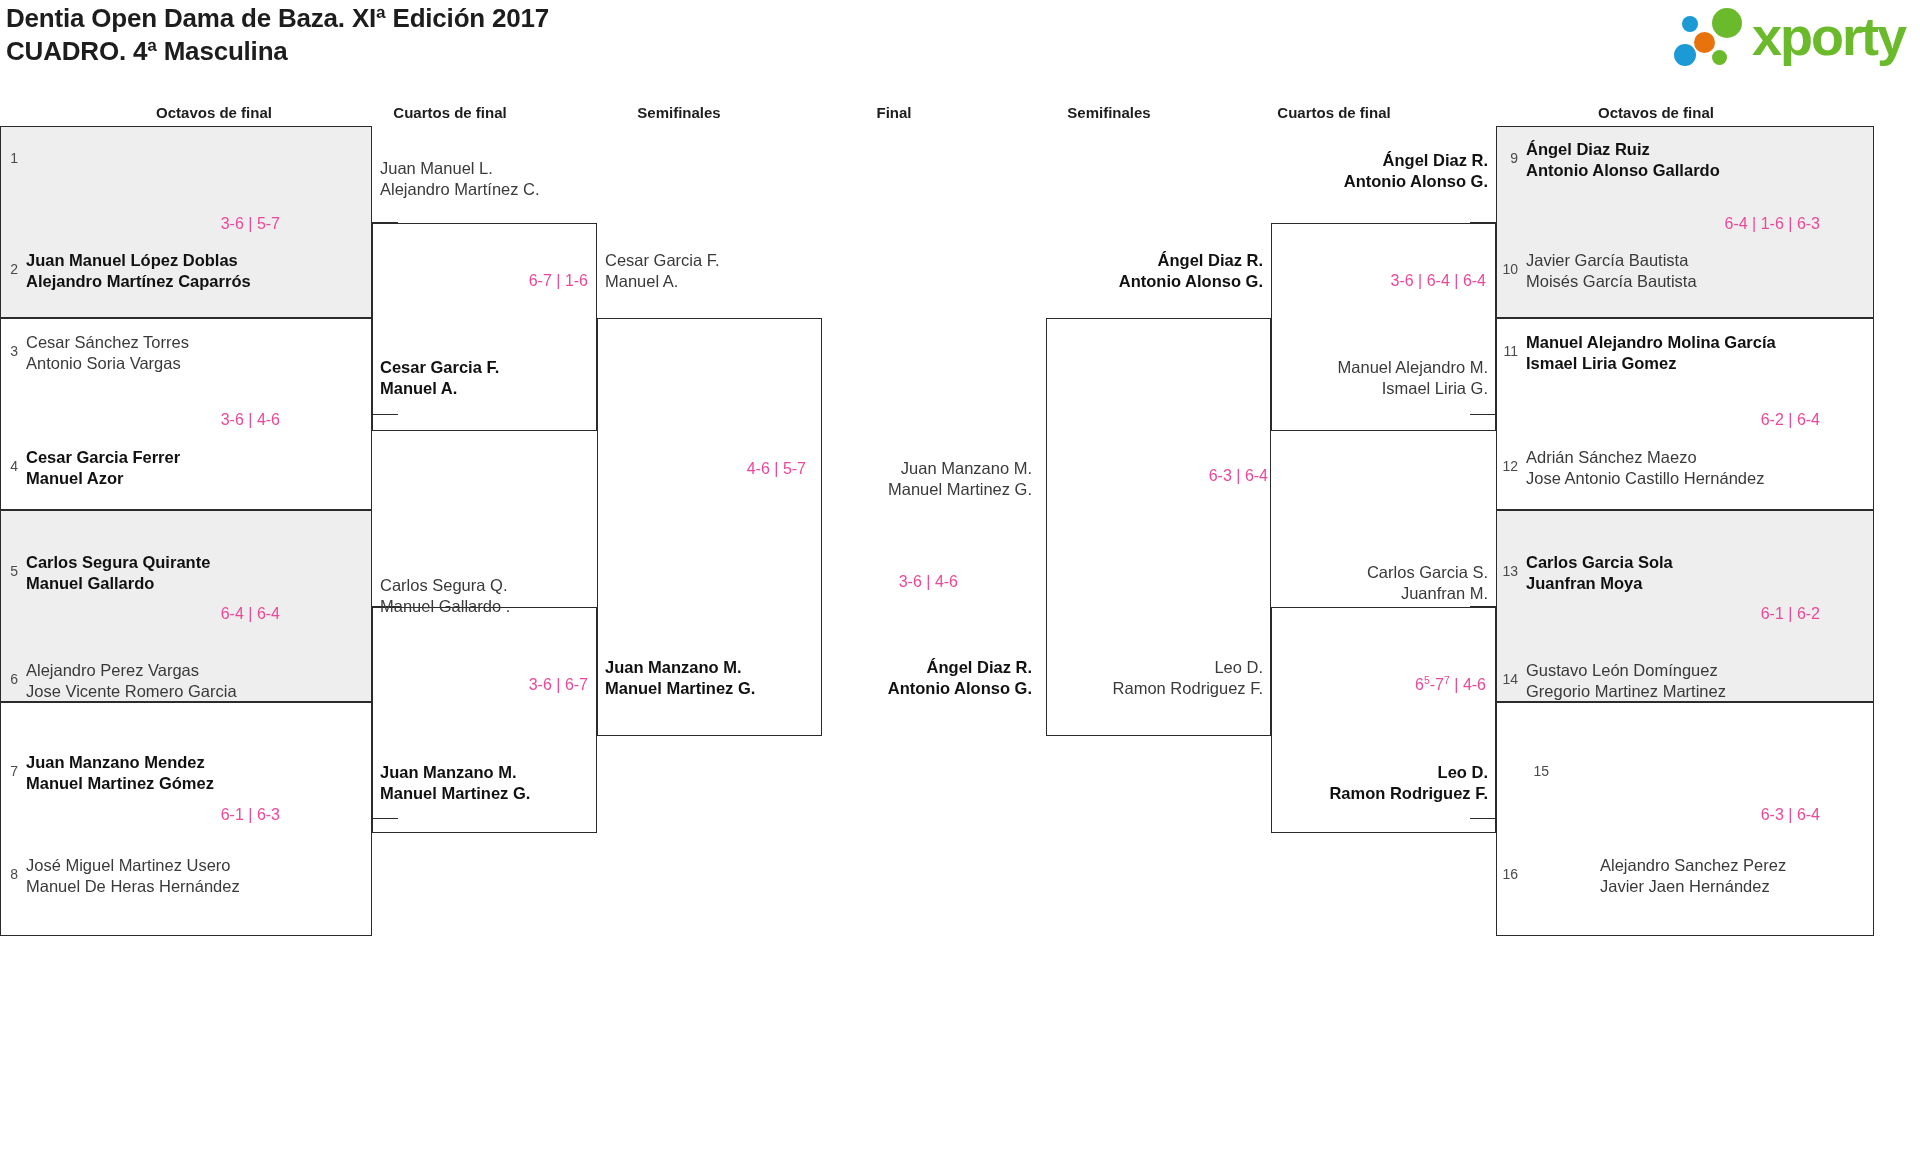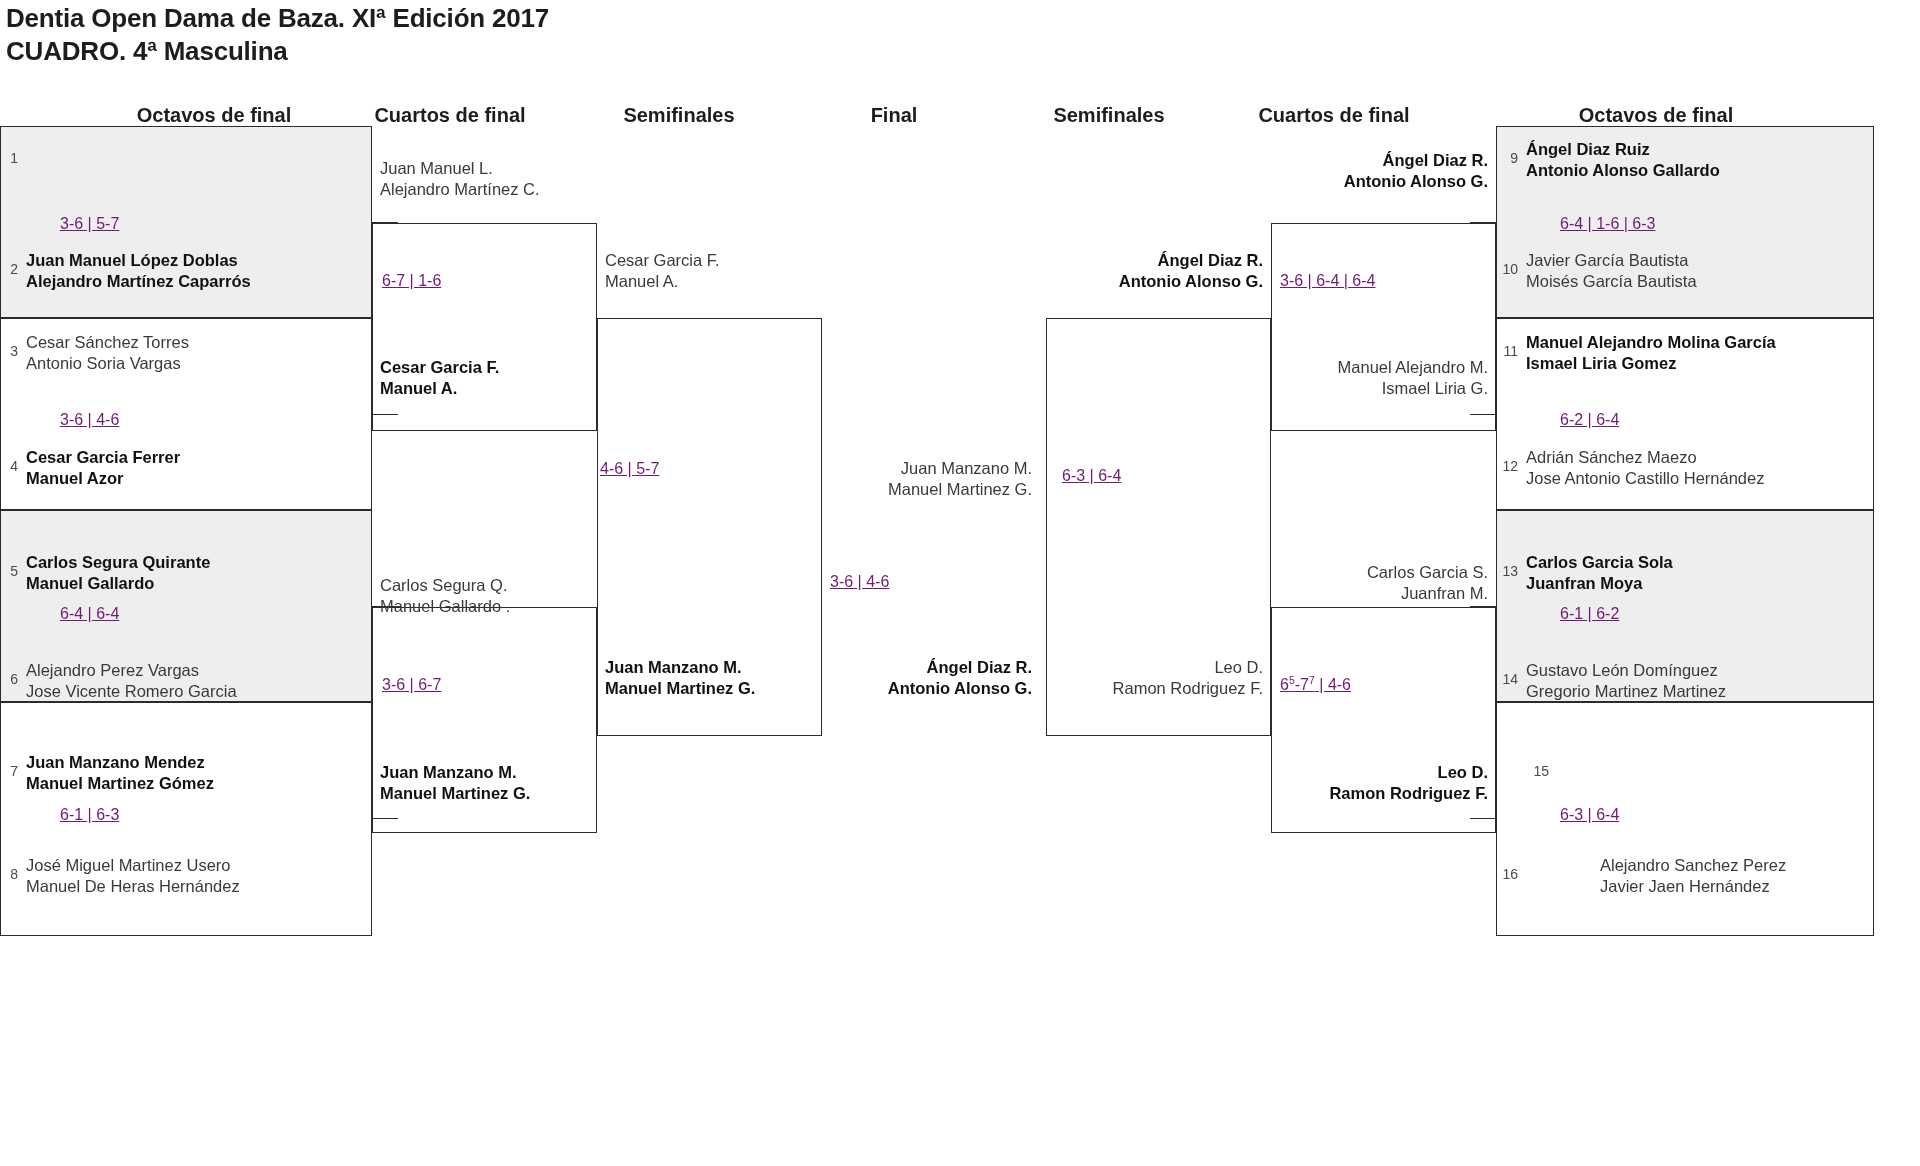--- a/index.html
+++ b/index.html
@@ -46,21 +46,21 @@
     font-size: 54px;
     font-weight: bold;
     letter-spacing: -2px;
     line-height: 64px;
   }
 
   
   .round-head {
     position: absolute;
     top: 104px;
-    font-size: 20px;
+    font-size: 15px;
     font-weight: bold;
     text-align: center;
     white-space: nowrap;
   }
 
   
   #bracket { position: absolute; left: 0; top: 0; width: 1920px; height: 1166px; }
 
   .match-box {
     position: absolute;
@@ -93,37 +93,46 @@
     font-size: 14px;
     color: #4a4a4a;
     font-weight: normal;
     text-align: right;
     width: 22px;
   }
 
   .score {
     position: absolute;
     font-size: 16px;
-    color: #701a75;
+    color: #ec4899;
     white-space: nowrap;
-    text-align: left;
-    text-decoration: underline;
+    text-align: right;
   }
   .score sup { font-size: 10.5px; vertical-align: super; line-height: 0; }
 </style>
 </head>
 <body>
 
 <div id="header">
 
   <div id="title-block">
     <span id="title-line1">Dentia Open Dama de Baza. XIª Edición 2017</span>
     <span id="title-line2">CUADRO. 4ª Masculina</span>
   </div>
 
+  <div id="logo">
+    <div id="logo-dots">
+      <span class="dot" style="left:38px; top:0px;  width:30px; height:30px; background:#6aba2c;"></span>
+      <span class="dot" style="left:8px;  top:8px;  width:16px; height:16px; background:#1b9ad6;"></span>
+      <span class="dot" style="left:20px; top:24px; width:21px; height:21px; background:#e8730c;"></span>
+      <span class="dot" style="left:0px;  top:36px; width:22px; height:22px; background:#1b9ad6;"></span>
+      <span class="dot" style="left:38px; top:42px; width:15px; height:15px; background:#6aba2c;"></span>
+    </div>
+    <div id="logo-word" style="color:#6aba2c;">xporty</div>
+  </div>
 
 </div>
 
 <div class="round-head" style="left:56px;   width:316px;">Octavos de final</div>
 <div class="round-head" style="left:338px;  width:224px;">Cuartos de final</div>
 <div class="round-head" style="left:576px;  width:206px;">Semifinales</div>
 <div class="round-head" style="left:830px;  width:128px;">Final</div>
 <div class="round-head" style="left:1006px; width:206px;">Semifinales</div>
 <div class="round-head" style="left:1222px; width:224px;">Cuartos de final</div>
 <div class="round-head" style="left:1498px; width:316px;">Octavos de final</div>

